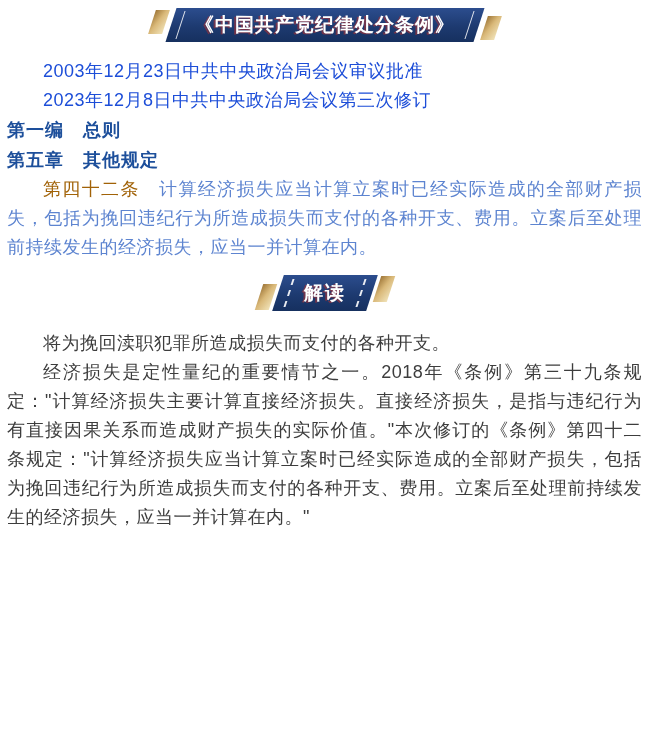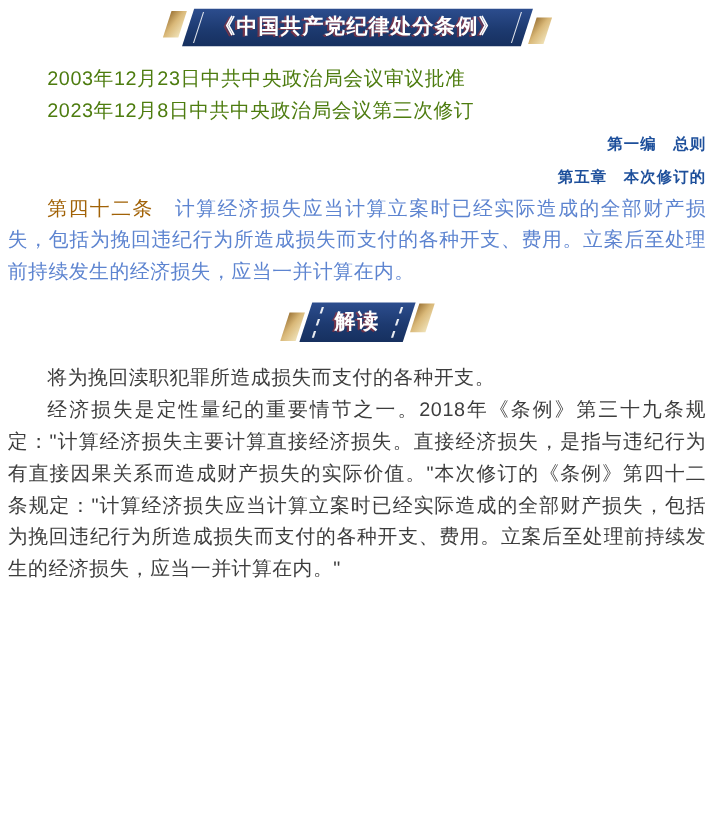--- a/index.html
+++ b/index.html
@@ -16,27 +16,27 @@
   }
   p {
     margin: 0;
     font-size: 18px;
     line-height: 29px;
     letter-spacing: 0.5px;
     text-indent: 2em;
     color: #3d3d3d;
     text-align: justify;
   }
-  .date-line { color: #4d7c0f; }
+  .date-line { color: #1d4ed8; }
   .heading {
     margin: 0;
-    font-size: 14px;
+    font-size: 18px;
     line-height: 30px;
     font-weight: 700;
-    text-align: right;
+    text-align: left;
     text-indent: 0;
     letter-spacing: 1px;
     color: #1d4f9b;
   }
   .law-para .law-label { color: #a16207; }
   .law-para .law-body  { color: #5d84d0; }
 
   
   .ribbon-row {
     display: flex;
@@ -102,21 +102,21 @@
     <div class="ribbon">
       <span class="ribbon-text">《中国共产党纪律处分条例》</span>
     </div>
     <span class="gold-end gold-right"></span>
   </div>
 
   <p class="date-line">2003年12月23日中共中央政治局会议审议批准</p>
   <p class="date-line">2023年12月8日中共中央政治局会议第三次修订</p>
 
   <h2 class="heading">第一编　总则</h2>
-  <h2 class="heading">第五章　本次修订的</h2>
+  <h2 class="heading">第五章　其他规定</h2>
 
   <p class="law-para"><span class="law-label">第四十二条</span><span class="law-body">　计算经济损失应当计算立案时已经实际造成的全部财产损失，包括为挽回违纪行为所造成损失而支付的各种开支、费用。立案后至处理前持续发生的经济损失，应当一并计算在内。</span></p>
 
   <div class="ribbon-row interp-row">
     <span class="gold-end gold-left"></span>
     <div class="ribbon">
       <span class="ribbon-text">解读</span>
     </div>
     <span class="gold-end gold-right"></span>
   </div>

